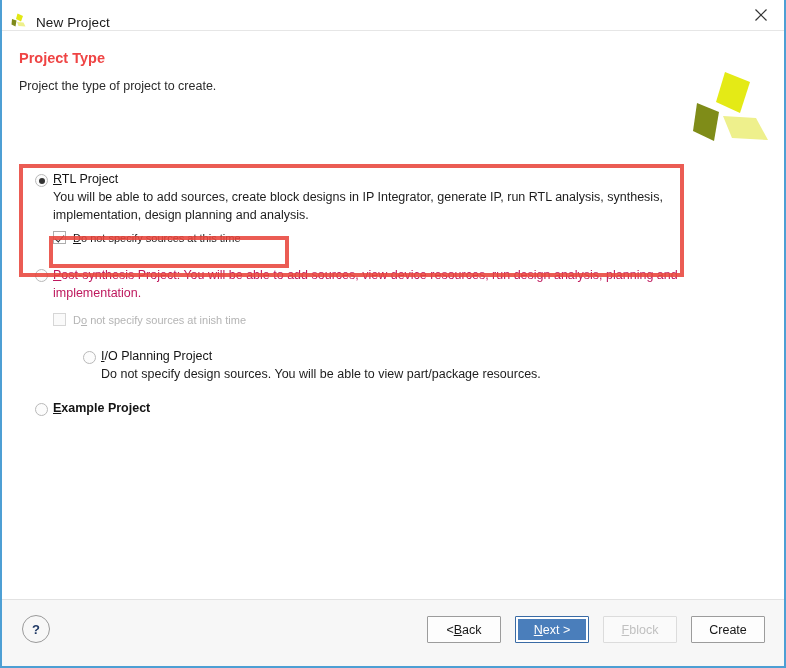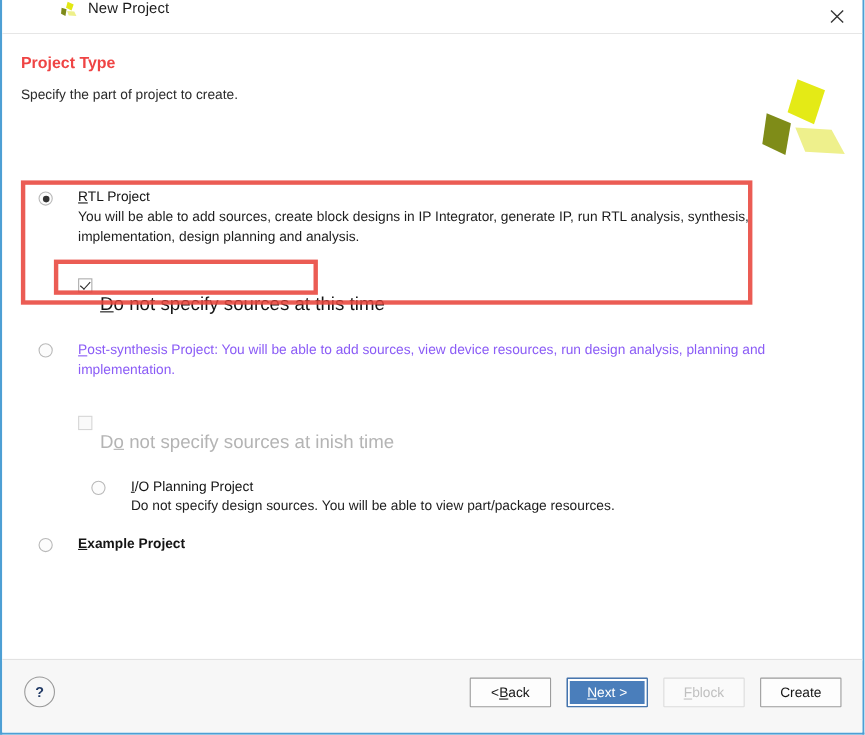--- a/index.html
+++ b/index.html
@@ -24,22 +24,21 @@
     overflow: hidden;
   }
 
   
   .titlebar {
     position: relative;
     height: 30px;
     background: #ffffff;
     border-bottom: 1px solid #e6e6e6;
     display: flex;
-    align-items: flex-start;
-    padding-left: 44px;
+    align-items: flex-end;
   }
   .title-icon {
     width: 18px;
     height: 18px;
     margin-left: 8px;
     margin-right: 8px;
     position: relative;
     flex: none;
   }
   .title-text {
@@ -94,21 +93,21 @@
 
   
   .options {
     position: absolute;
     left: 0;
     top: 140px;
     width: 100%;
   }
   .option {
     position: relative;
-    padding-left: 41px;
+    padding-left: 23px;
     margin-bottom: 2px;
   }
   .opt-radio {
     position: absolute;
     left: 33px;
     top: 3px;
     width: 13px;
     height: 13px;
     border-radius: 50%;
     border: 1px solid #b9b9b9;
@@ -135,21 +134,21 @@
   }
   .opt-label u { text-decoration: underline; }
   .opt-desc {
     font-size: 12.5px;
     color: #1d1d1d;
     line-height: 18px;
     max-width: 640px;
   }
   .opt-inline {
     font-size: 12.5px;
-    color: #8b5cf6;
+    color: #be185d;
     line-height: 18px;
     max-width: 650px;
   }
 
   
   .cb-row {
     display: flex;
     align-items: center;
     margin-top: 7px;
   }
@@ -168,23 +167,22 @@
     position: absolute;
     left: 3px;
     top: 0.5px;
     width: 4px;
     height: 8px;
     border: solid #2b2b2b;
     border-width: 0 1.7px 1.7px 0;
     transform: rotate(42deg);
   }
   .cb-label {
-    font-size: 17px;
+    font-size: 11px;
     color: #141414;
-    margin-top: 36px;
   }
   .disabled .cbox {
     border-color: #d6d6d6;
     background: #fafafa;
   }
   .disabled .cb-label { color: #b4b4b4; }
   .disabled .cb-label u { text-decoration-color: #b4b4b4; }
 
   
   .anno {
@@ -290,21 +288,21 @@
       <svg width="14" height="14" viewBox="0 0 14 14">
         <line x1="1.5" y1="1.5" x2="12.5" y2="12.5" stroke="#333" stroke-width="1.2"></line>
         <line x1="12.5" y1="1.5" x2="1.5" y2="12.5" stroke="#333" stroke-width="1.2"></line>
       </svg>
     </div>
   </div>
 
   <div class="content">
 
     <div class="page-title">Project Type</div>
-    <div class="page-subtitle">Specify the part of project to create.</div>
+    <div class="page-subtitle">Project the type of project to create.</div>
 
     <div class="brand-logo">
       <svg viewBox="0 0 86 78" width="86" height="78">
         <polygon points="37,3 62,13 52,44 28,33" fill="#e4ea16"></polygon>
         <polygon points="9,34 31,43 26,72 5,62" fill="#7f8c18"></polygon>
         <polygon points="35,47 68,49 80,71 44,69" fill="#eef08c"></polygon>
       </svg>
     </div>
 
     <div class="options">

